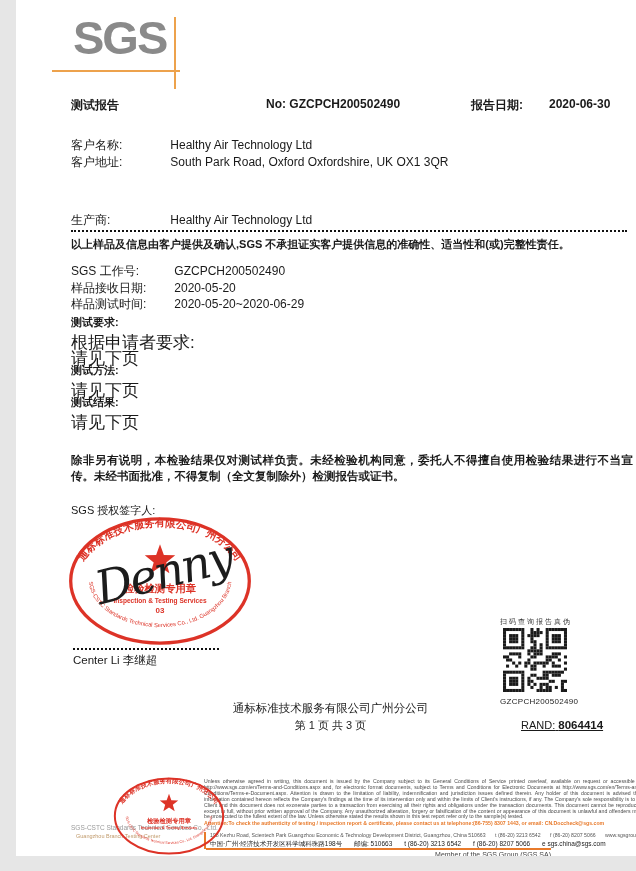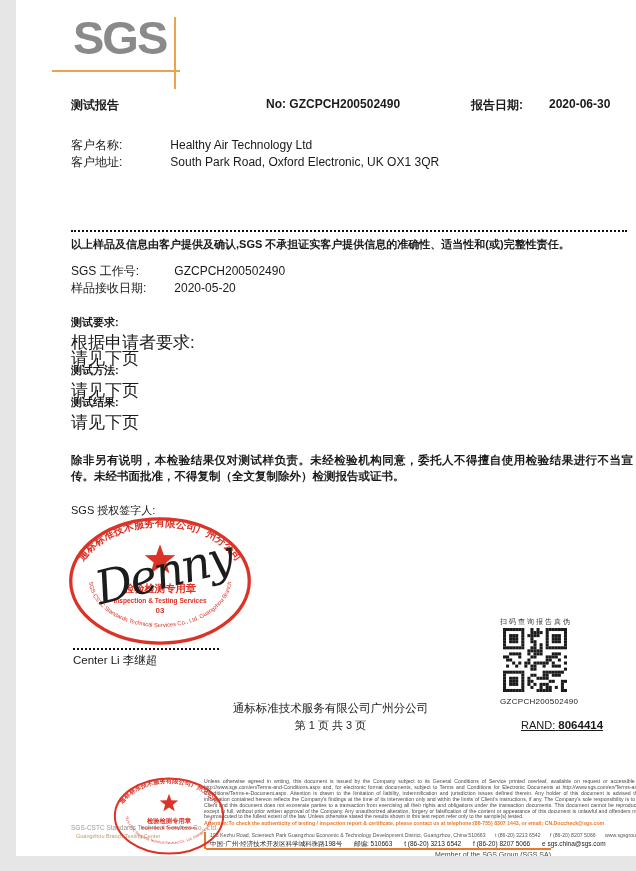--- a/index.html
+++ b/index.html
@@ -76,35 +76,43 @@
     <span class="h-datel">报告日期:</span>
     <span class="h-datev">2020-06-30</span>
   </div>
 
   <div class="abs row" style="top:137px;">
     <span class="lbl">客户名称:</span>
     <span>Healthy Air Technology Ltd</span>
   </div>
   <div class="abs row" style="top:154px;">
     <span class="lbl">客户地址:</span>
-    <span>South Park Road, Oxford Electronic, UK OX1 3QR</span>
-  </div>
-
+    <span>South Park Road, Oxford Oxfordshire, UK OX1 3QR</span>
+  </div>
+
+  <div class="abs row" style="top:212px;">
+    <span class="lbl">生产商:</span>
+    <span>Healthy Air Technology Ltd</span>
+  </div>
 
   <div class="abs dotted1"></div>
 
   <div class="abs statement">以上样品及信息由客户提供及确认,SGS 不承担证实客户提供信息的准确性、适当性和(或)完整性责任。</div>
 
   <div class="abs row jrow" style="top:263px;">
     <span class="lbl">SGS 工作号:</span>
     <span>GZCPCH200502490</span>
   </div>
   <div class="abs row jrow" style="top:280px;">
     <span class="lbl">样品接收日期:</span>
     <span>2020-05-20</span>
+  </div>
+  <div class="abs row jrow" style="top:296px;">
+    <span class="lbl">样品测试时间:</span>
+    <span>2020-05-20~2020-06-29</span>
   </div>
 
   <div class="abs sec-title" style="top:315px;">测试要求:</div>
   <div class="abs sec-line" style="top:331px;">根据申请者要求:</div>
   <div class="abs sec-line" style="top:347px;">请见下页</div>
   <div class="abs sec-title" style="top:363px;">测试方法:</div>
   <div class="abs sec-line" style="top:379px;">请见下页</div>
   <div class="abs sec-title" style="top:395px;">测试结果:</div>
   <div class="abs sec-line" style="top:411px;">请见下页</div>
 

